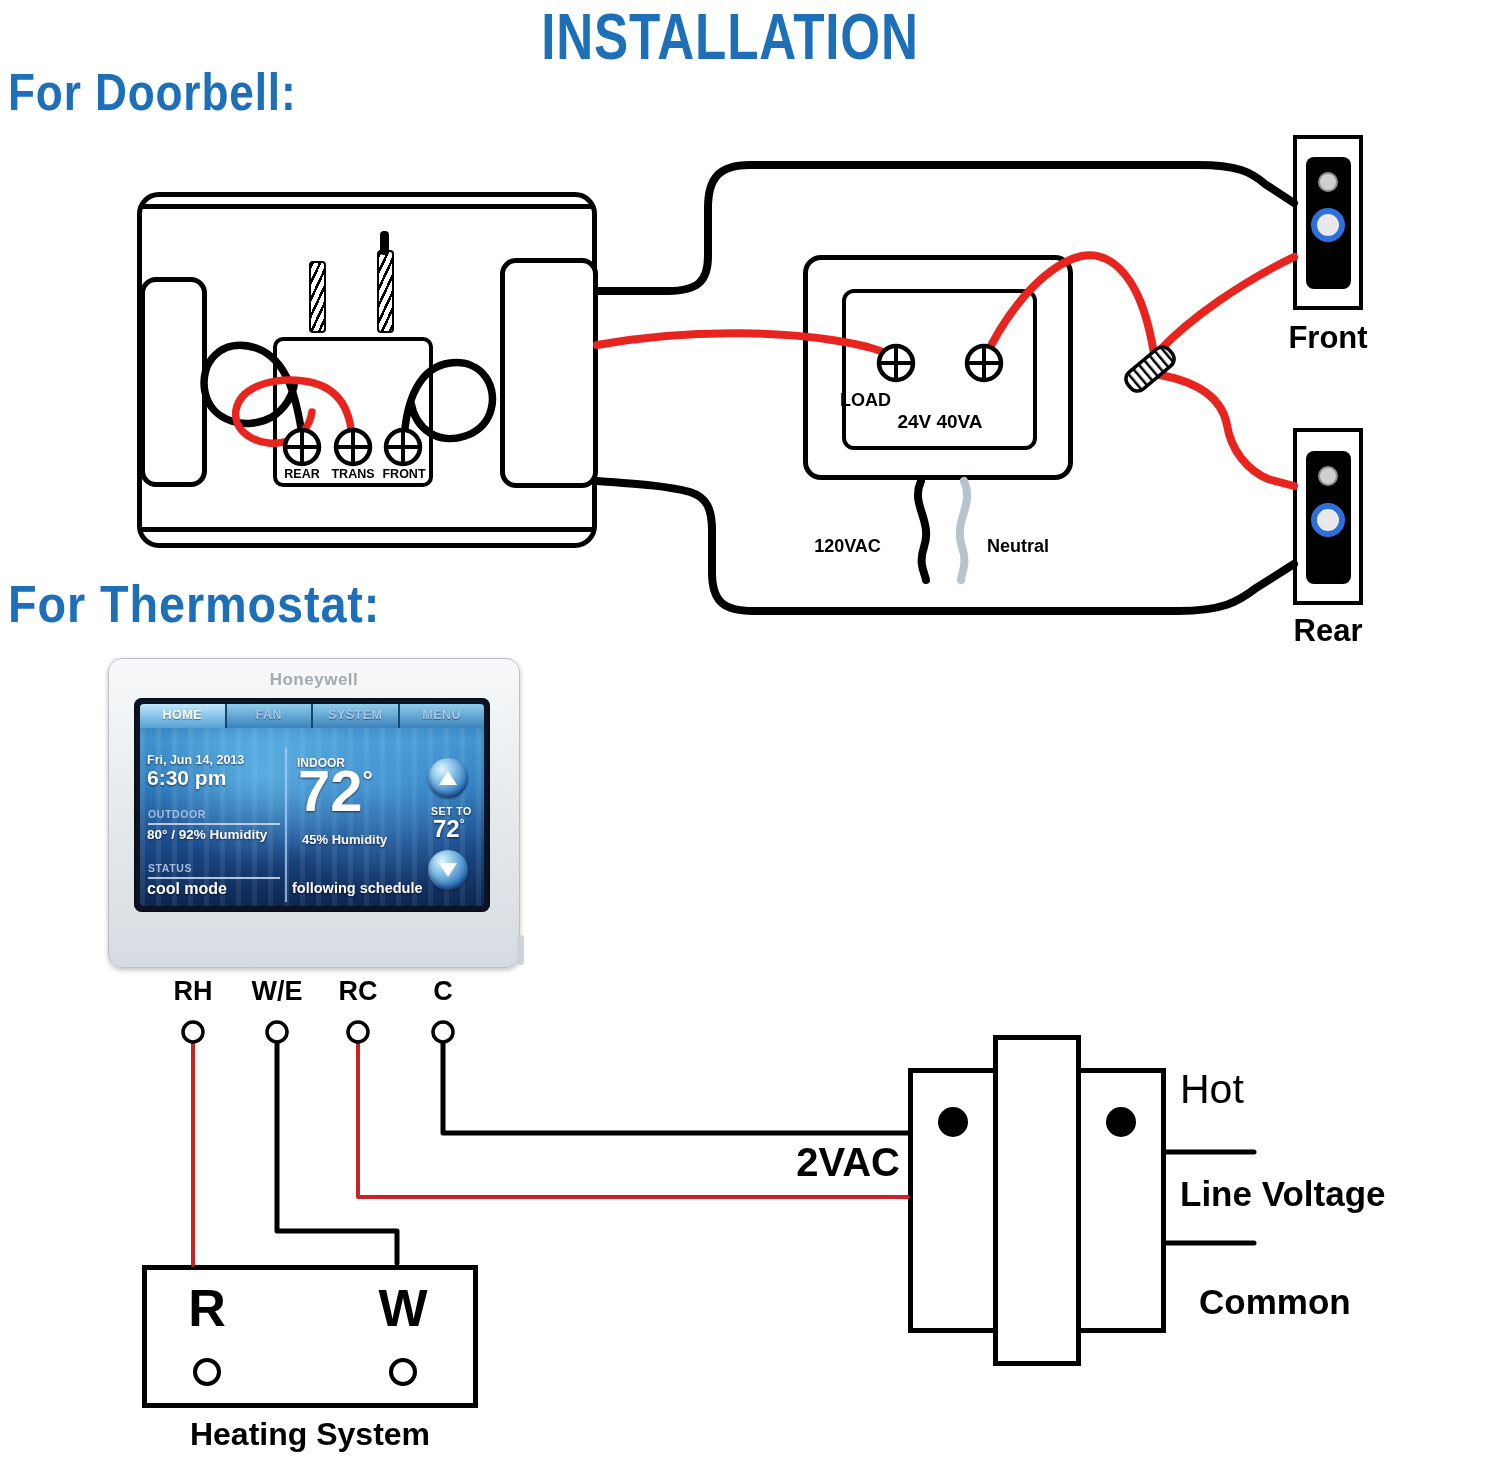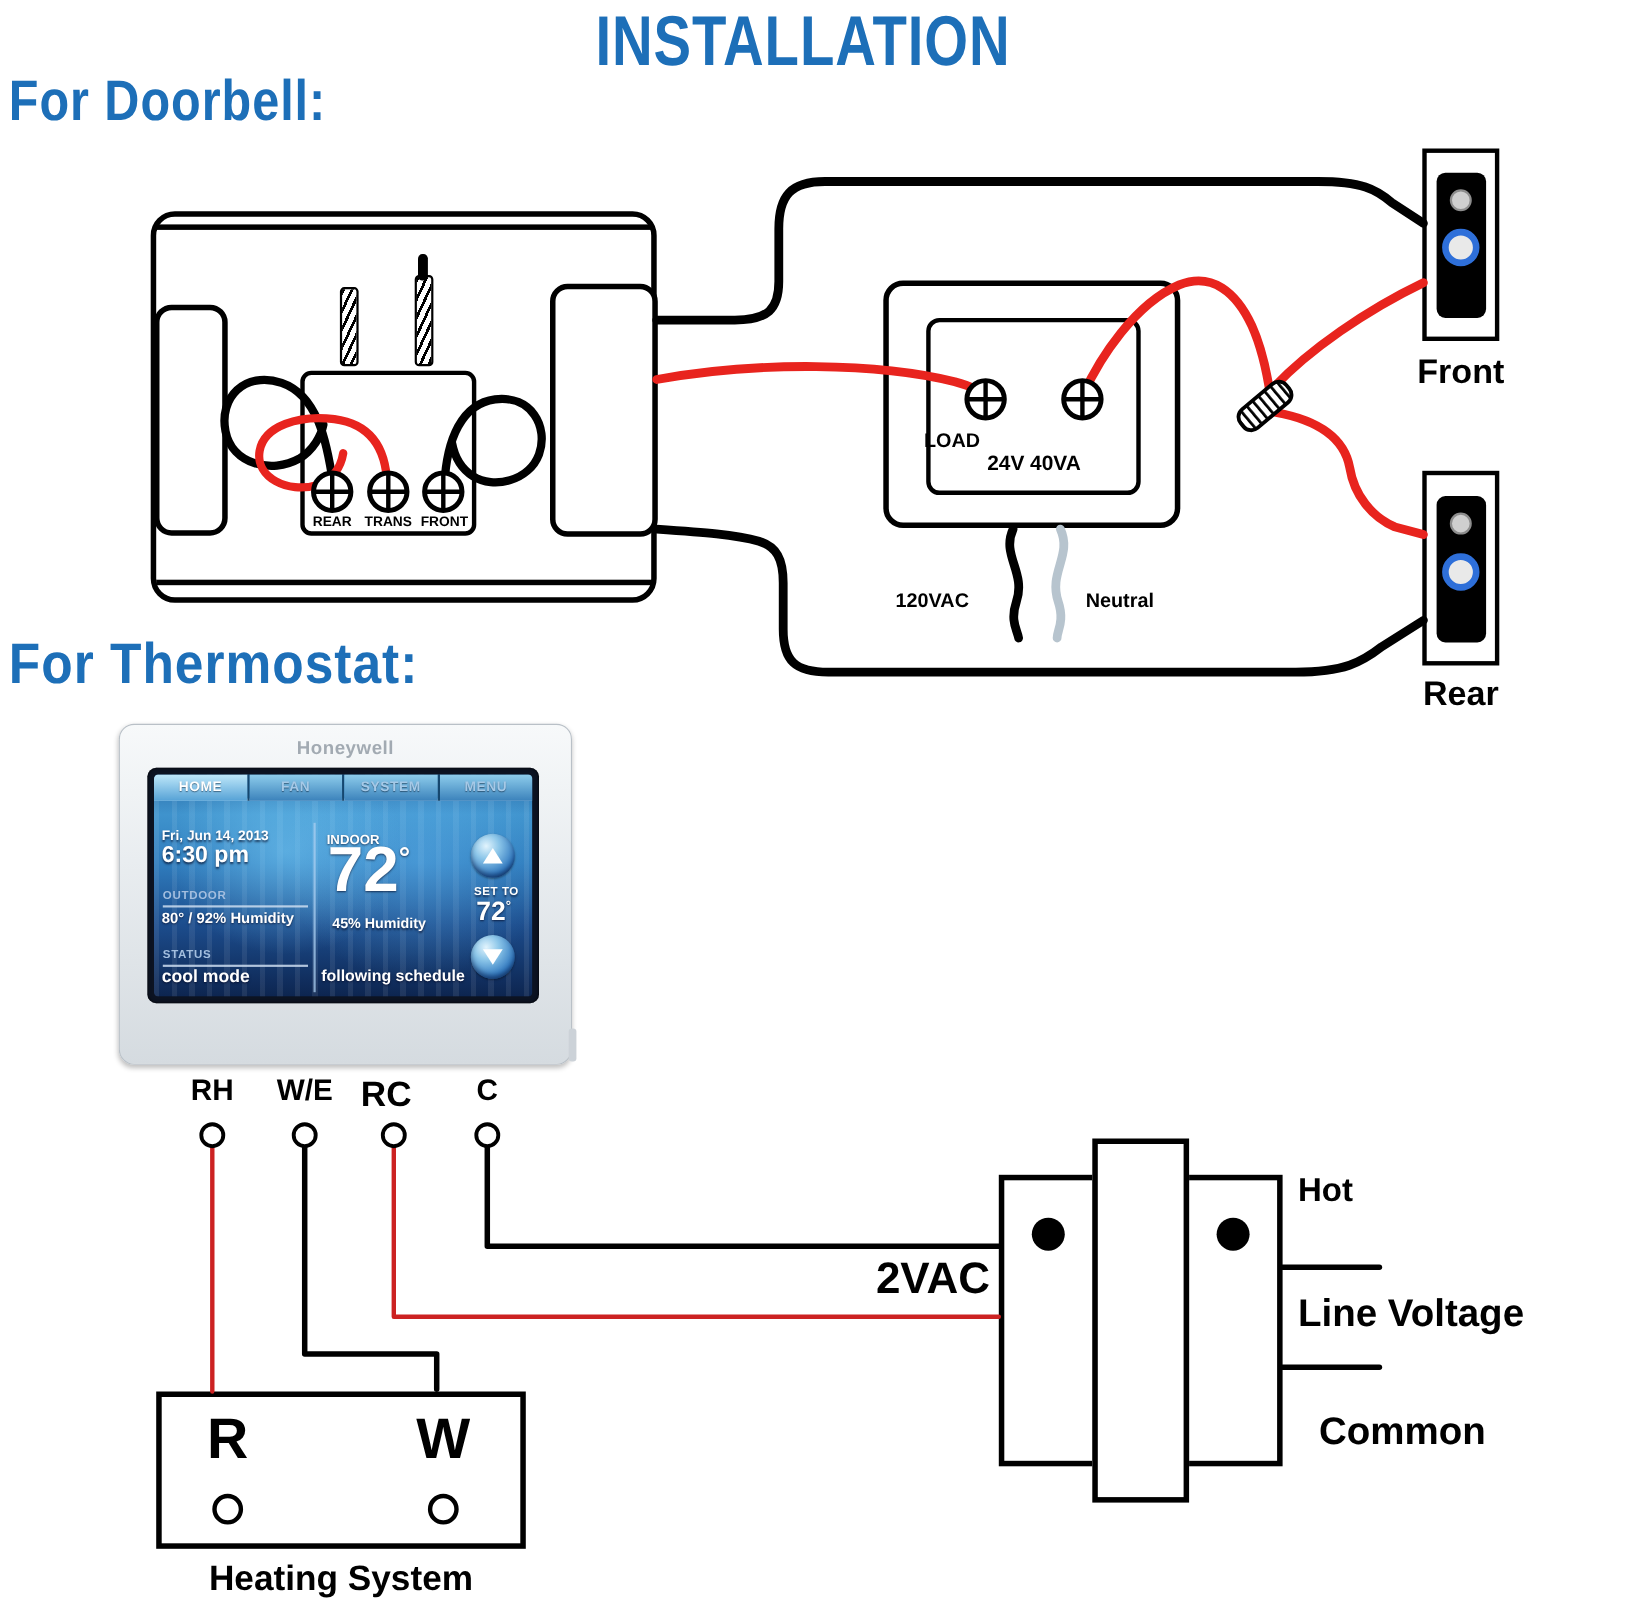--- a/index.html
+++ b/index.html
@@ -118,28 +118,28 @@
     <div class="sc-t" style="left:293px;top:111px;font-size:24px;">
       <span>72</span><sup style="font-size:12px;vertical-align:9px;">°</sup>
     </div>
     <div class="round-btn" style="left:288px;top:146px;">
       <span class="tri-dn"></span>
     </div>
   </div>
 
   <div class="t" style="left:163px;top:976px;width:60px;text-align:center;font-size:27px;font-weight:bold;">RH</div>
   <div class="t" style="left:240px;top:976px;width:74px;text-align:center;font-size:27px;font-weight:bold;">W/E</div>
-  <div class="t" style="left:328px;top:976px;width:60px;text-align:left;font-size:32px;font-weight:bold;">RC</div>
+  <div class="t" style="left:328px;top:976px;width:60px;text-align:center;font-size:27px;font-weight:bold;">RC</div>
   <div class="t" style="left:413px;top:976px;width:60px;text-align:center;font-size:27px;font-weight:bold;">C</div>
 
   <div class="t" style="left:750px;top:1140px;width:150px;text-align:right;font-size:40px;font-weight:bold;">2VAC</div>
   <div class="box" style="left:908px;top:1068px;width:90px;height:265px;"></div>
   <div class="box" style="left:1076px;top:1068px;width:90px;height:265px;"></div>
   <div class="box" style="left:993px;top:1035px;width:88px;height:331px;"></div>
-  <div class="t" style="left:1180px;top:1066px;font-size:30px;font-weight:bold;">Hot</div>
+  <div class="t" style="left:1180px;top:1066px;font-size:41px;font-weight:normal;">Hot</div>
   <div class="t" style="left:1180px;top:1174px;font-size:35px;font-weight:bold;">Line Voltage</div>
   <div class="t" style="left:1180px;top:1282px;font-size:35px;font-weight:bold;margin-left:19px;">Common</div>
 
   <div class="box" style="left:142px;top:1265px;width:336px;height:143px;"></div>
   <div class="t" style="left:177px;top:1278px;width:60px;text-align:center;font-size:52px;font-weight:bold;">R</div>
   <div class="t" style="left:373px;top:1278px;width:60px;text-align:center;font-size:52px;font-weight:bold;">W</div>
   <div class="t" style="left:140px;top:1416px;width:340px;text-align:center;font-size:32px;font-weight:bold;">Heating System</div>
 
   <svg class="overlay" width="1500" height="1460" viewBox="0 0 1500 1460">
     <defs>

